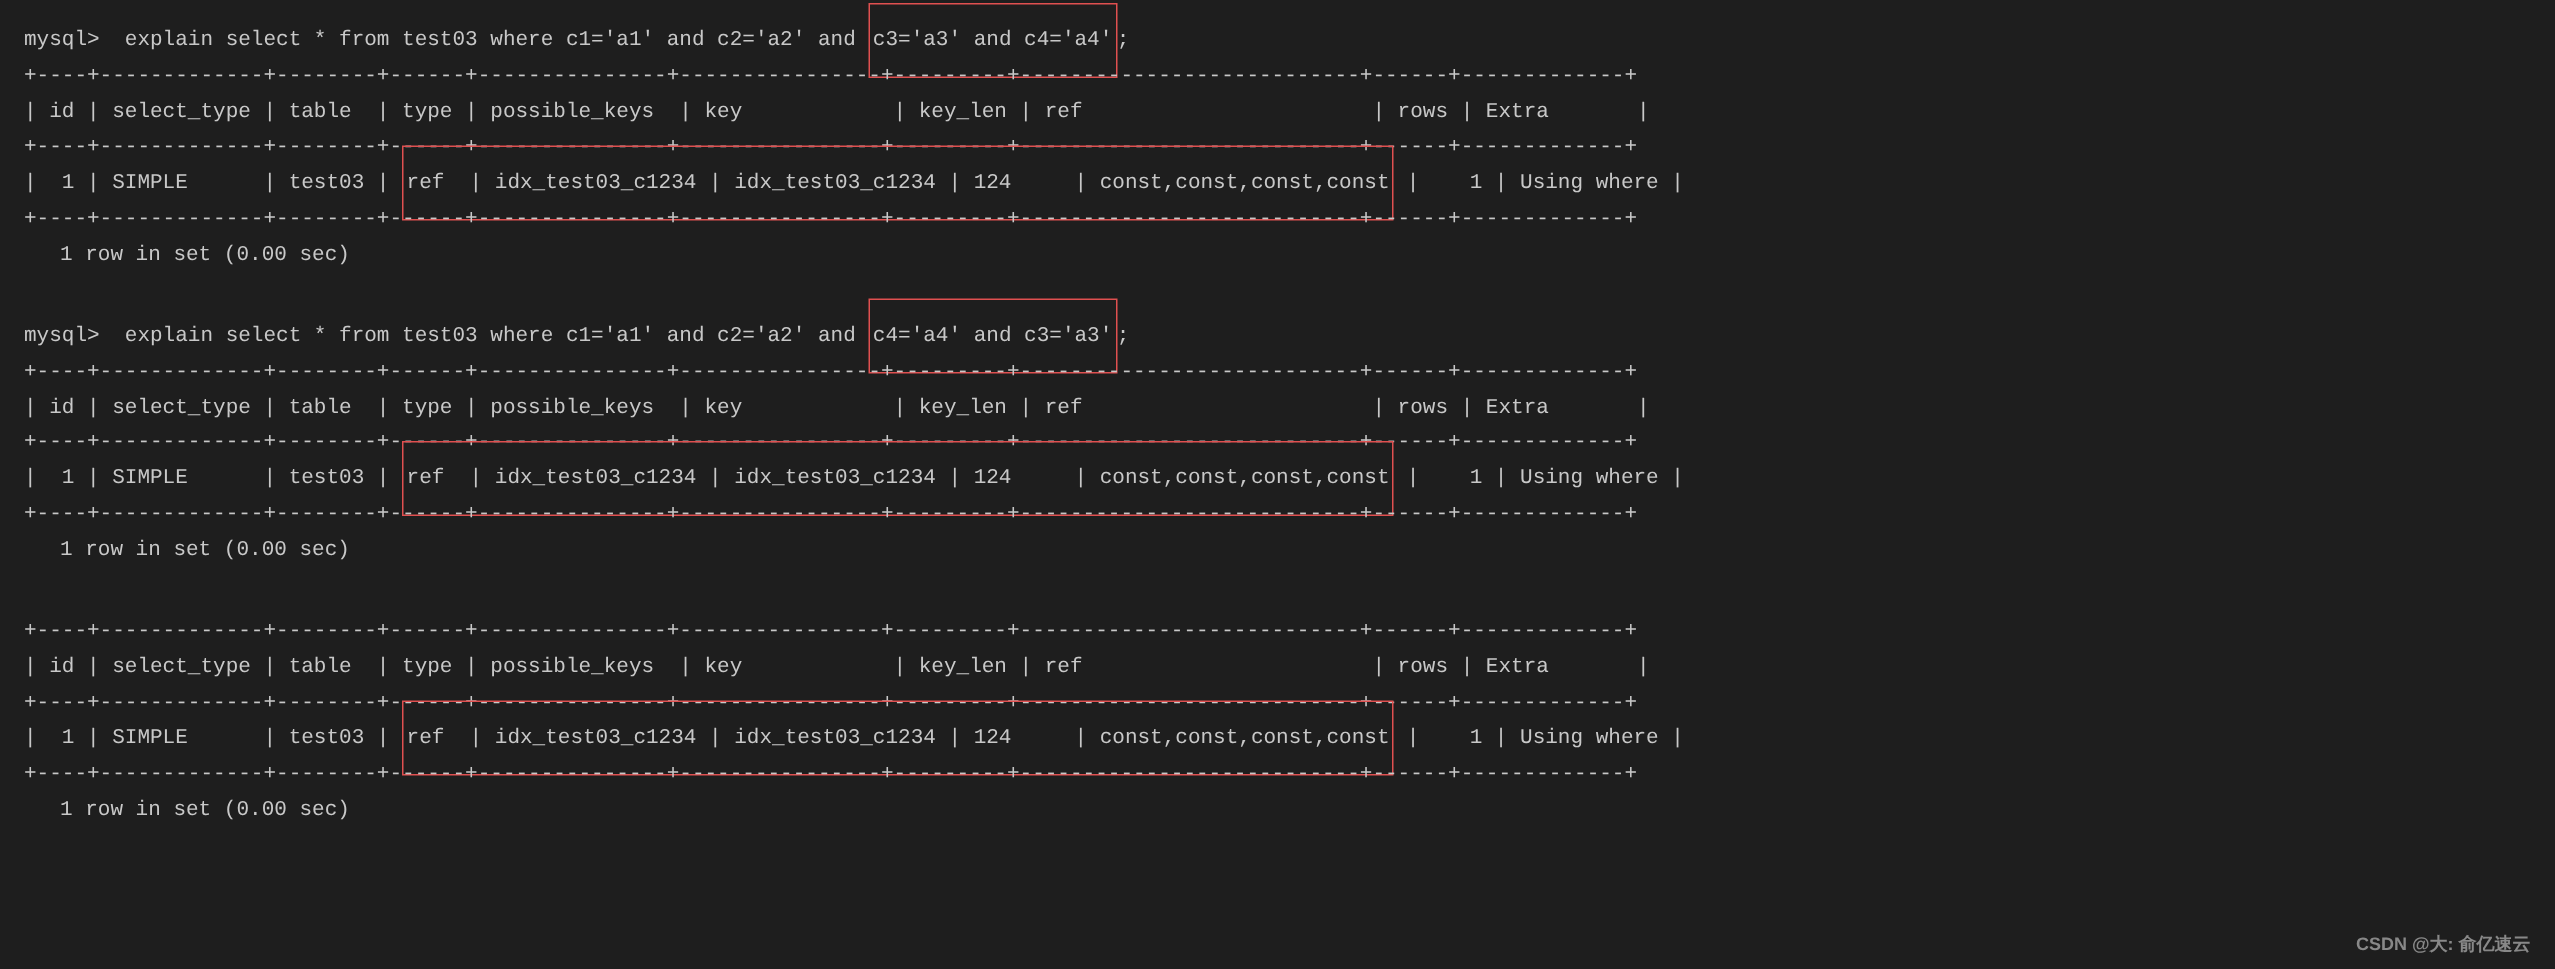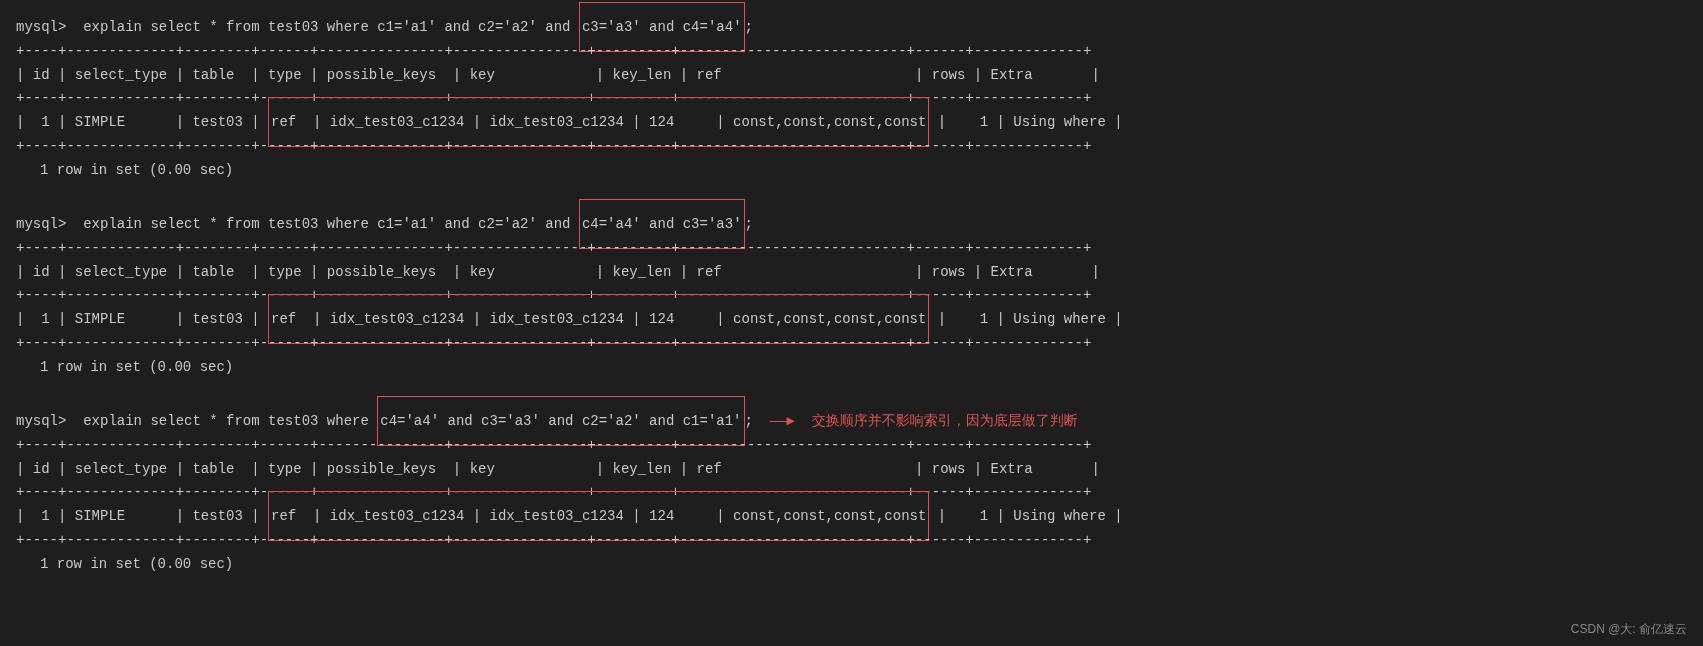--- a/index.html
+++ b/index.html
@@ -63,20 +63,21 @@
       font-size: 14px;
     }
 
     .footer {
       position: fixed;
       bottom: 8px;
       right: 16px;
       color: #888;
       font-size: 12px;
       font-family: Arial, sans-serif;
+      font-weight: bold;
     }
   </style>
 </head>
 <body>
 
 <div class="terminal">
 
   
   <div class="section">
     <div class="prompt-line"><span>mysql&gt;&nbsp; explain select * from test03 where c1='a1' and c2='a2' and </span><span class="highlight-box">c3='a3' and c4='a4'</span><span>;</span></div>
@@ -98,21 +99,20 @@
     <div class="table-line">+----+-------------+--------+------+---------------+----------------+---------+---------------------------+------+-------------+</div>
     <div class="table-line">|  1 | SIMPLE      | test03 | <span class="highlight-box">ref  | idx_test03_c1234 | idx_test03_c1234 | 124     | const,const,const,const</span> |    1 | Using where |</div>
     <div class="table-line">+----+-------------+--------+------+---------------+----------------+---------+---------------------------+------+-------------+</div>
     <div class="row-line">1 row in set (0.00 sec)</div>
   </div>
 
   <br>
 
   
   <div class="section">
-    <div class="prompt-line"><span>mysql&gt;&nbsp; explain select * from test03 where </span><span class="highlight-box">c4='a4' and c3='a3' and c2='a2' and c1='a1'</span><span>;</span>&nbsp;&nbsp;<span class="arrow-annotation">——▶</span>&nbsp;&nbsp;<span class="chinese-annotation">交换顺序并不影响索引，因为底层做了判断</span></div>
     <div class="table-line">+----+-------------+--------+------+---------------+----------------+---------+---------------------------+------+-------------+</div>
     <div class="table-line">| id | select_type | table  | type | possible_keys  | key            | key_len | ref                       | rows | Extra       |</div>
     <div class="table-line">+----+-------------+--------+------+---------------+----------------+---------+---------------------------+------+-------------+</div>
     <div class="table-line">|  1 | SIMPLE      | test03 | <span class="highlight-box">ref  | idx_test03_c1234 | idx_test03_c1234 | 124     | const,const,const,const</span> |    1 | Using where |</div>
     <div class="table-line">+----+-------------+--------+------+---------------+----------------+---------+---------------------------+------+-------------+</div>
     <div class="row-line">1 row in set (0.00 sec)</div>
   </div>
 
 </div>
 

